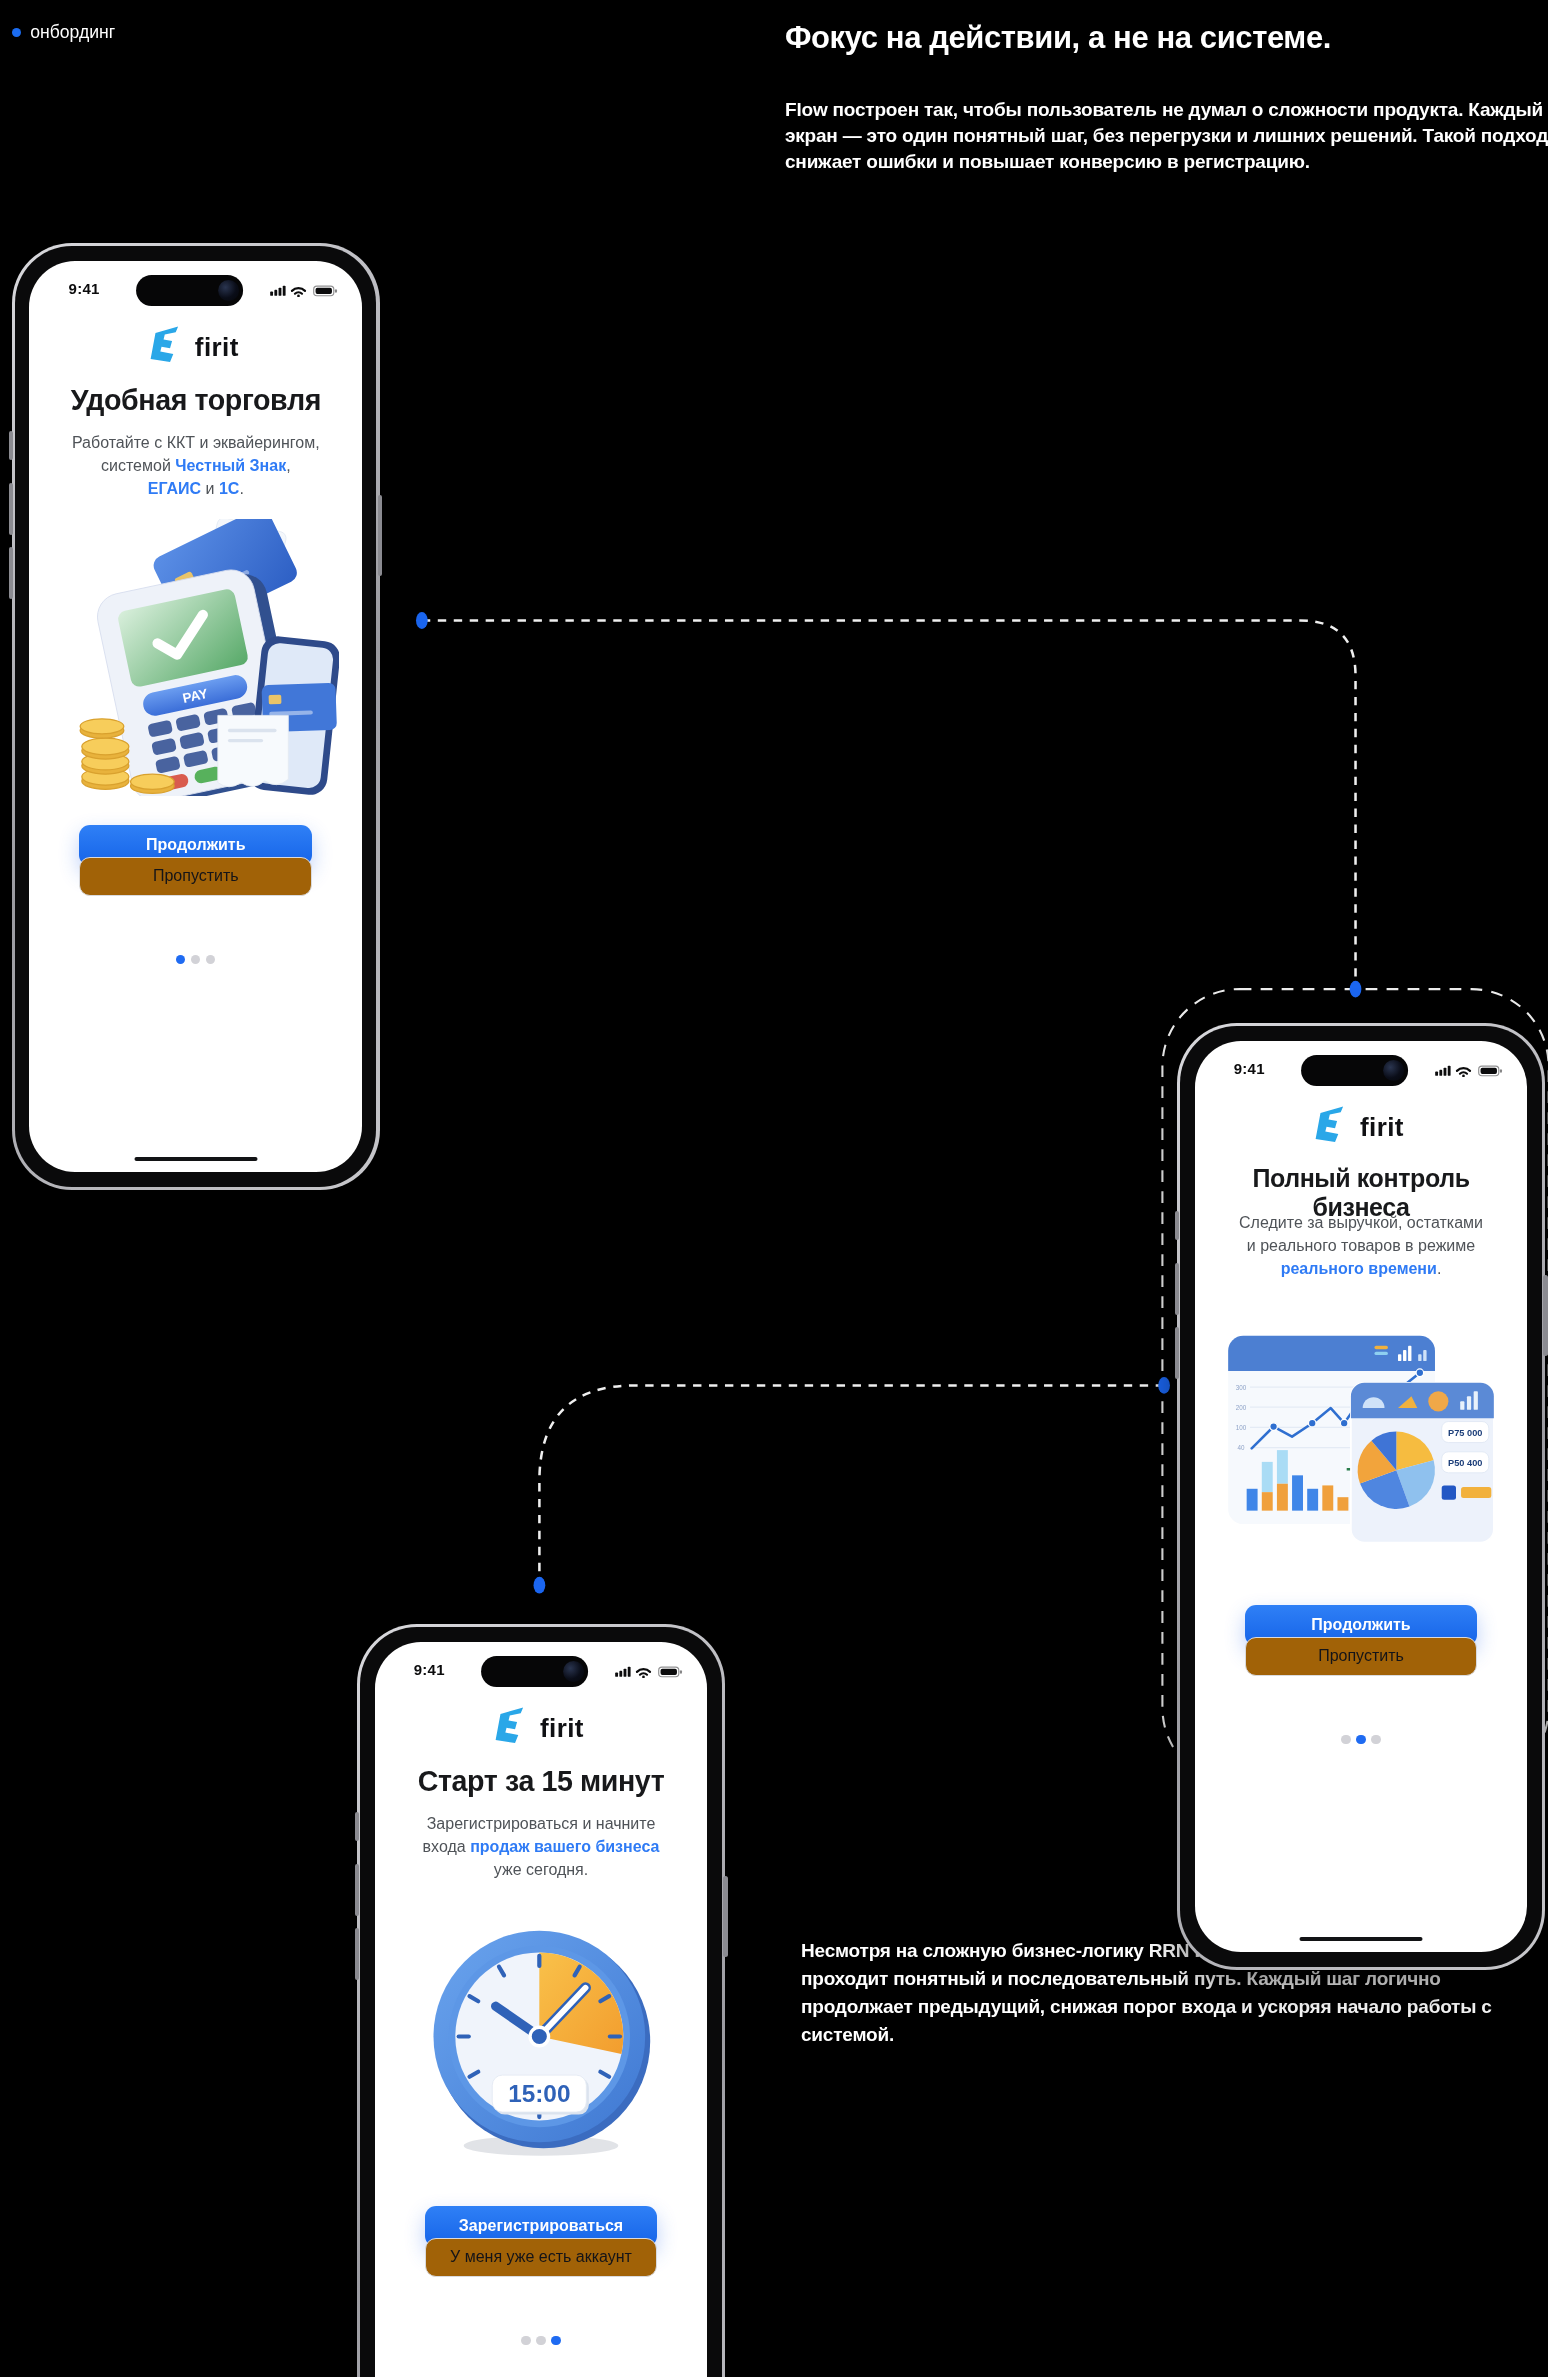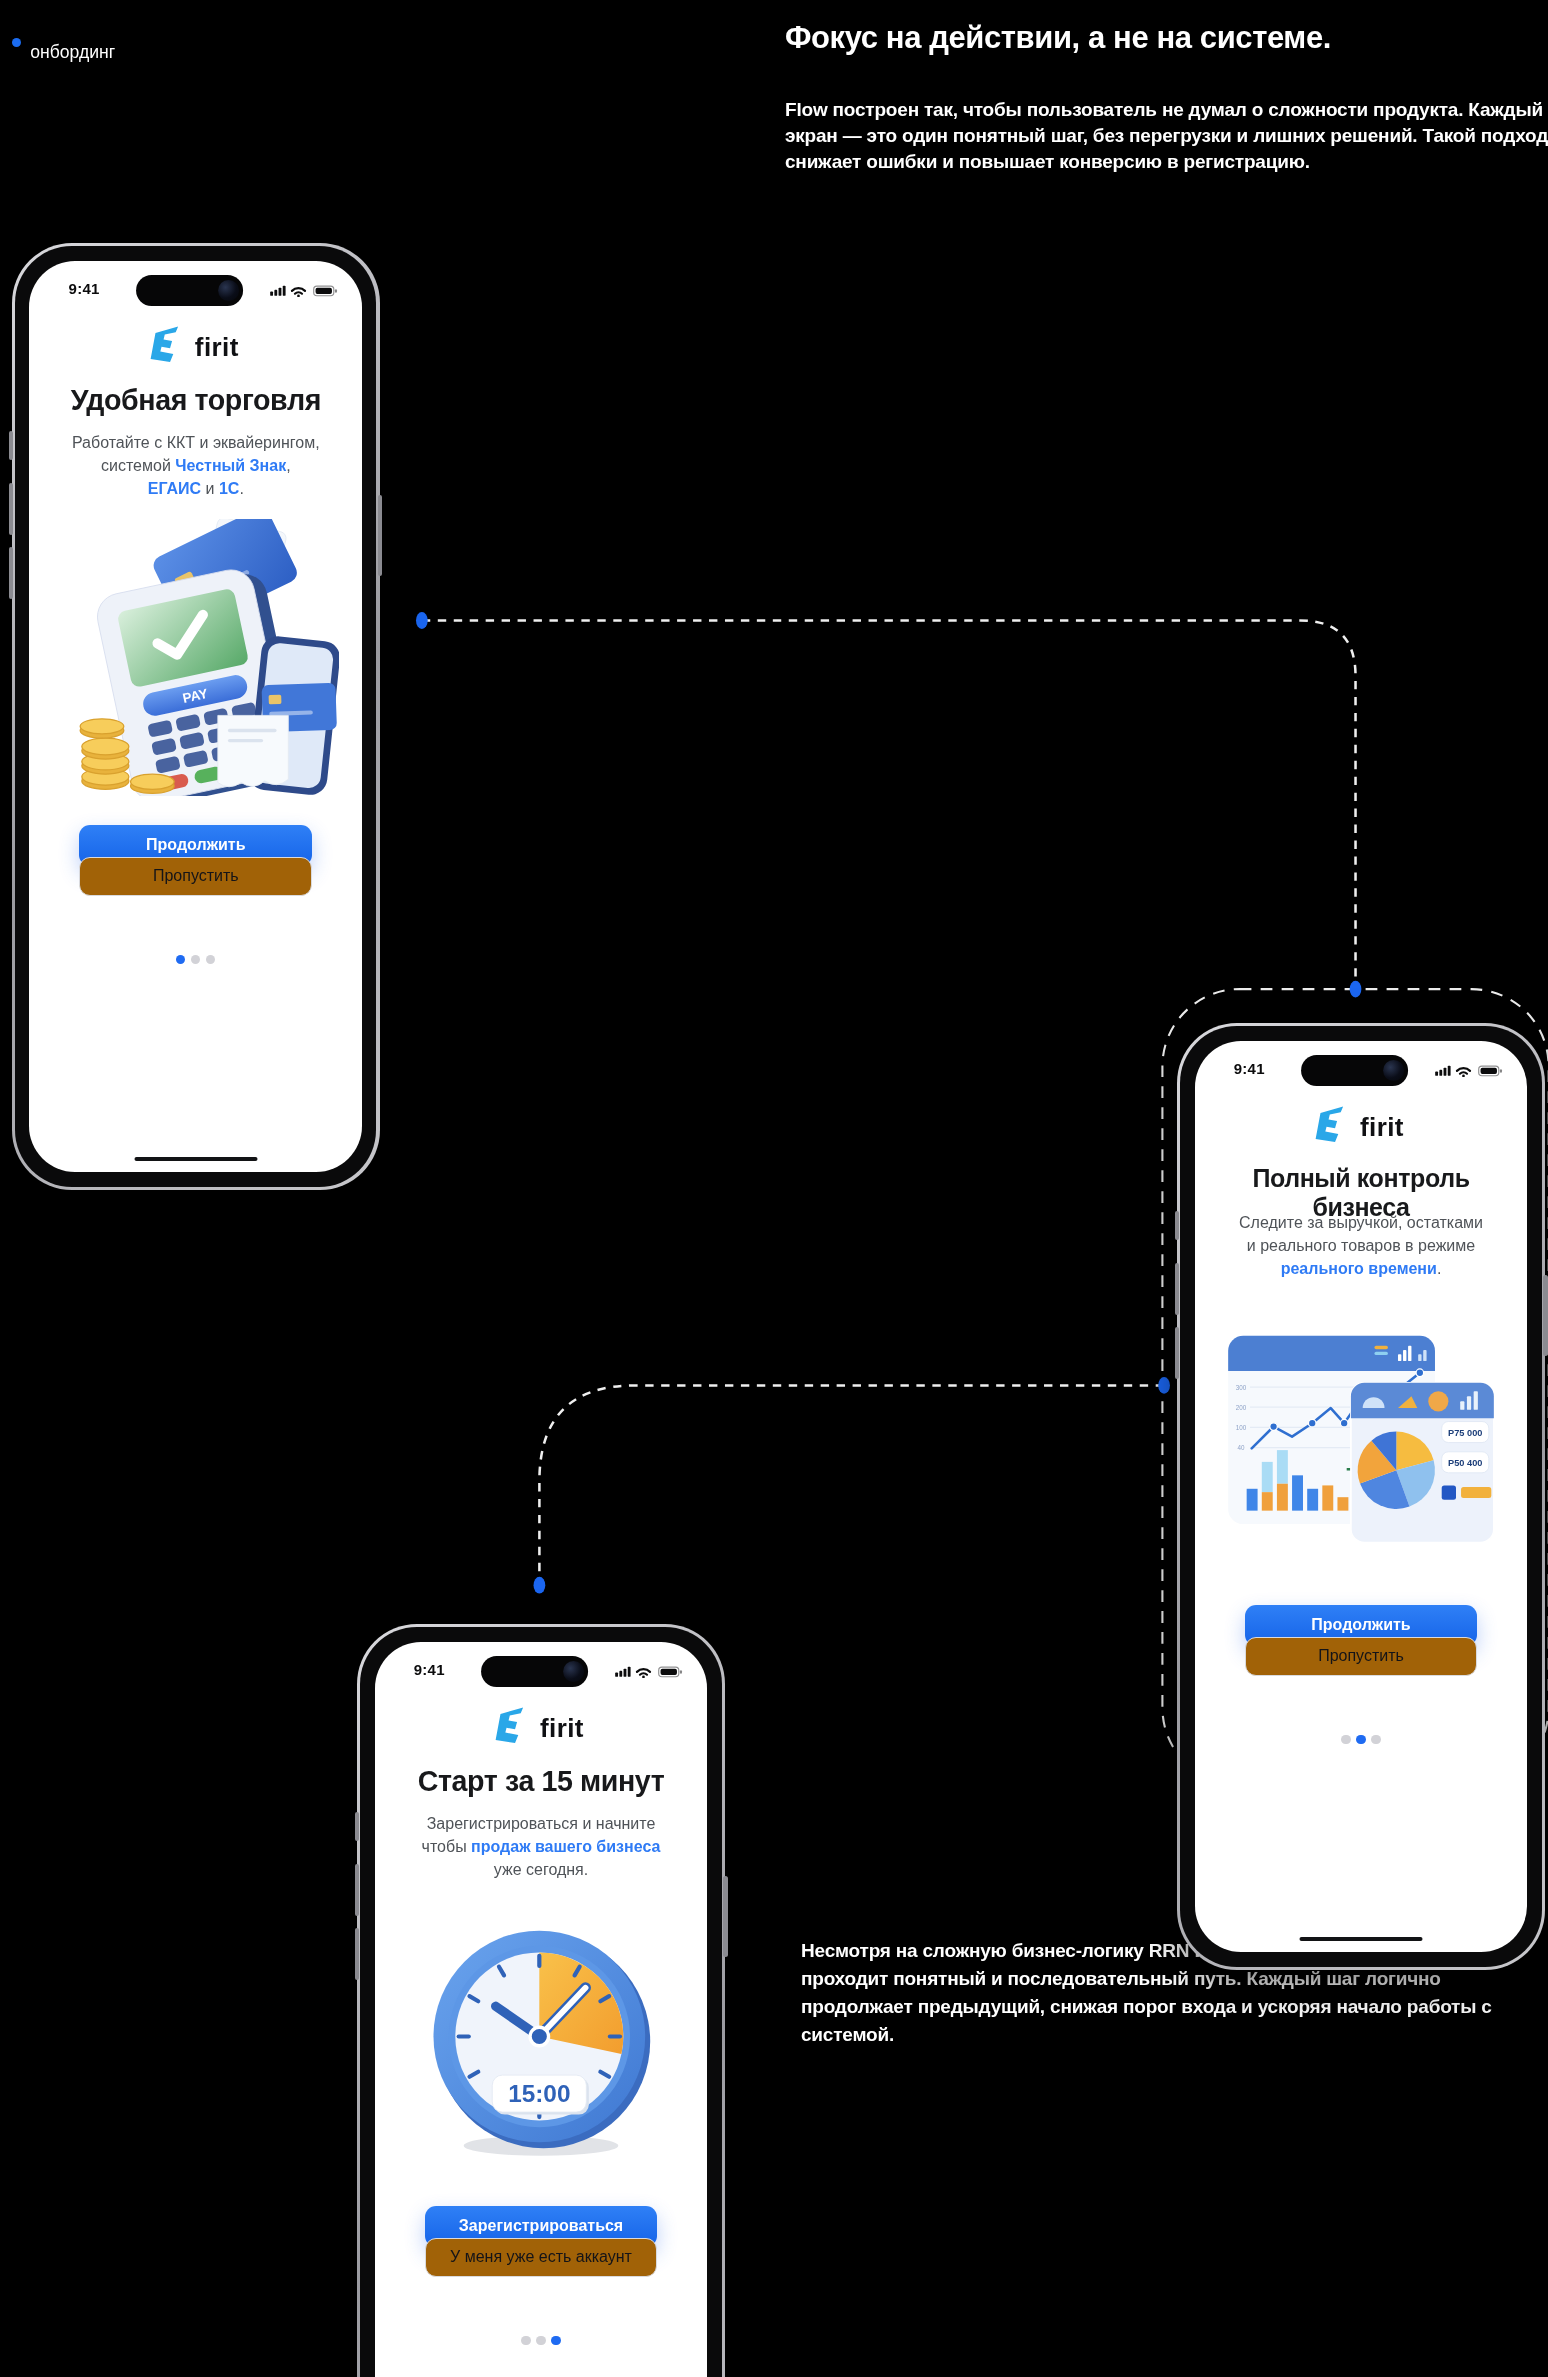--- a/index.html
+++ b/index.html
@@ -8,21 +8,21 @@
     position:relative;
     background:#000;
     font-family:"Liberation Sans","DejaVu Sans",sans-serif;
     overflow:hidden;
     color:#fff;
   }
 
   
   .tag-label { position:absolute; left:11.8px; top:22px; display:flex; align-items:center; gap:9.2px; }
   .tag-dot { width:9.2px; height:9.2px; border-radius:50%; background:#1b6cf0; }
-  .tag-text { font-size:17.6px; font-weight:400; color:#fff;margin-top:20px; }
+  .tag-text { font-size:17.6px; font-weight:400; color:#fff; }
 
   .heading { position:absolute; left:785px; top:20px; width:655px;
     font-size:31px; font-weight:700; letter-spacing:-0.4px; color:#fff; }
   .para { position:absolute; color:#fff; font-size:19px; line-height:26px; font-weight:600; letter-spacing:-0.2px; }
   .para-top { left:785px; top:97px; width:768px; }
   .para-bottom { left:785px; top:1937px; width:705px; line-height:28px;margin-left:16px; }
 
   
   .overlay { position:absolute; left:0; top:0; width:1549px; height:2377px; pointer-events:none; z-index:1; }
 
@@ -421,21 +421,21 @@
         </div>
 
         <div class="logo">
           <svg width="34" height="39" viewBox="0 0 42 46">
             <path d="M36 2 L8 10 L2 42 L26 46 L30 36 L14 33 L15.5 27 L26 29 L28.5 20 L18 18 L19.5 12 L33 9 Z" fill="#2aa7e8"></path>
           </svg>
           <span class="logo-text">firit</span>
         </div>
 
         <h2 class="screen-title">Старт за 15 минут</h2>
-        <p class="screen-subtitle"><span>Зарегистрироваться и начните</span><br><span>чтобы </span><span class="link">продаж вашего бизнеса</span><br><span>уже сегодня.</span></p>
+        <p class="screen-subtitle"><span>Зарегистрироваться и начните</span><br><span>входа </span><span class="link">продаж вашего бизнеса</span><br><span>уже сегодня.</span></p>
 
         <div class="illustration">
             <svg id="illu-timer-clock" width="252" height="244" viewBox="0 0 300 290">
     <defs>
       <linearGradient id="clockRim" x1="0" y1="0" x2="1" y2="1">
         <stop offset="0" stop-color="#6aa4ee"></stop>
                   <stop offset="1" stop-color="#3f78d2"></stop>
       </linearGradient>
       <linearGradient id="wedgeGrad" x1="0" y1="0" x2="1" y2="1">
         <stop offset="0" stop-color="#f9c14a"></stop>

